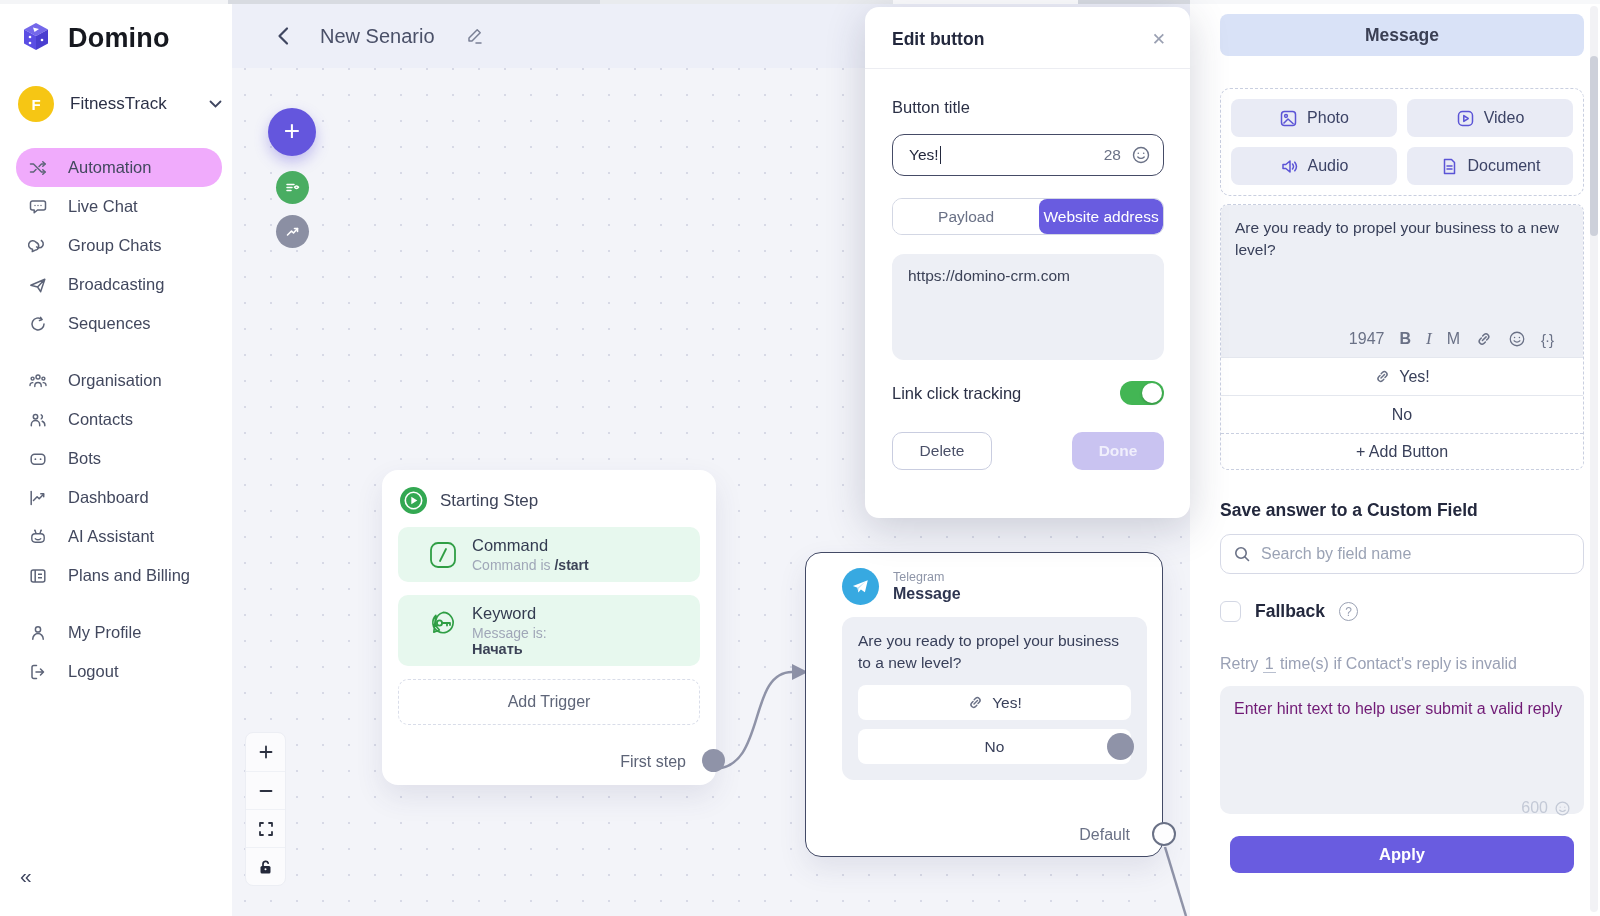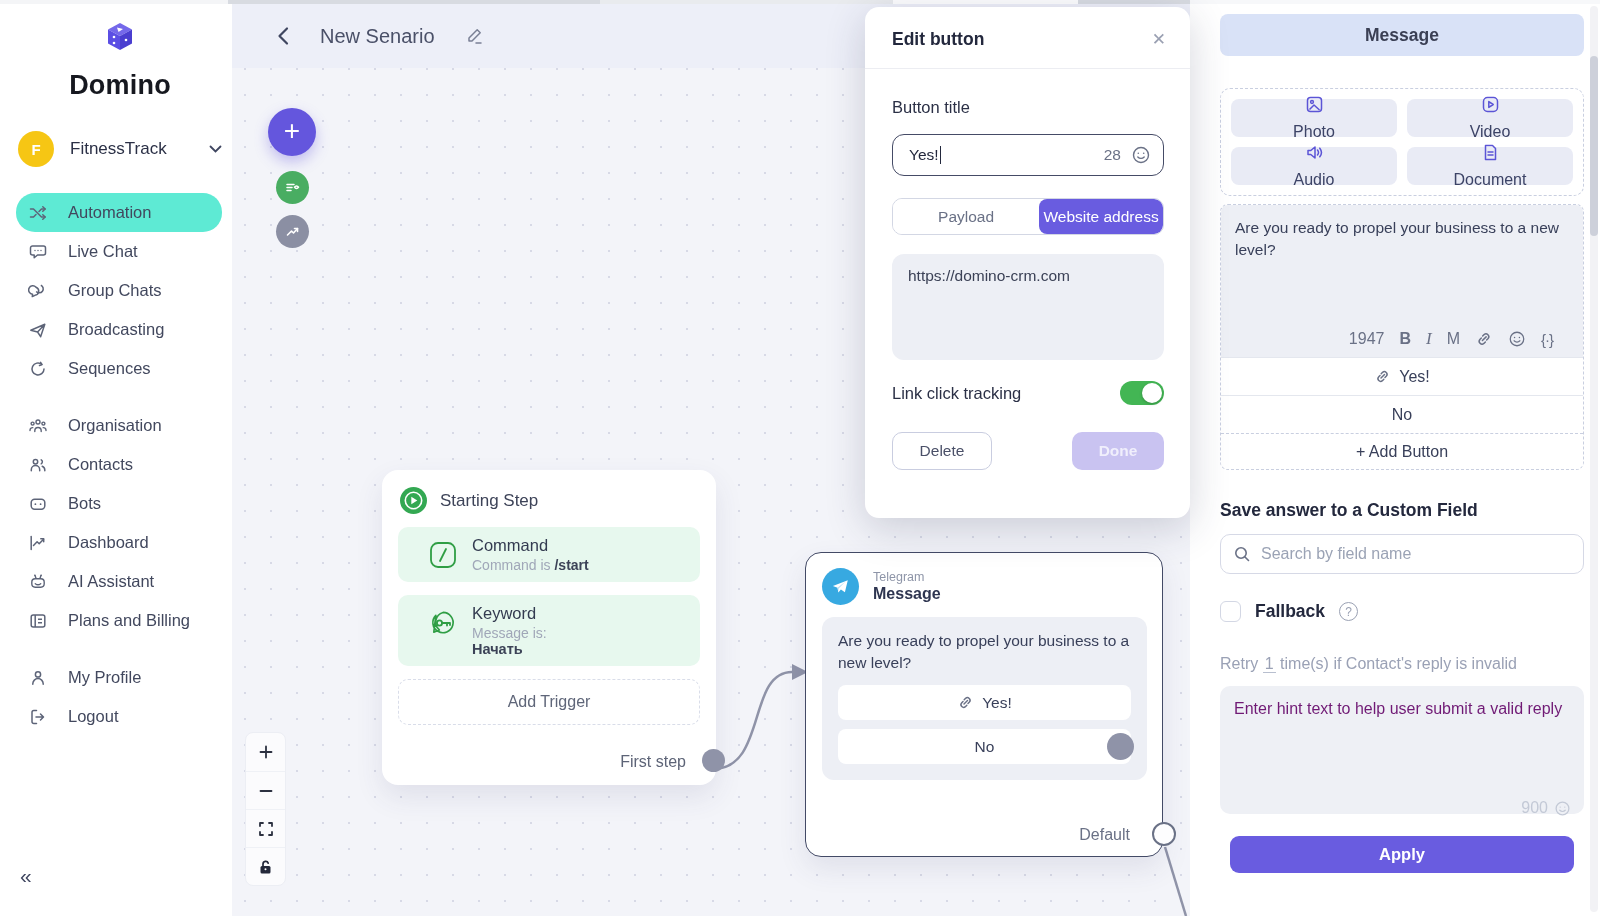--- a/index.html
+++ b/index.html
@@ -8,47 +8,47 @@
   .screen { position:relative; width:1600px; height:916px; background:#fff; overflow:hidden; }
   .abs { position:absolute; }
   svg { display:block; }
 
   
   .top-strip { left:0; top:0; width:1600px; height:4px;
     background:linear-gradient(90deg,#f4f5f7 0 228px,#d8dbe1 228px 600px,#e9ebee 600px 893px,#fdfdfe 893px 1078px,#d8dbe1 1078px 1190px,#f7f8fa 1190px 100%); }
 
   
   .sidebar { left:0; top:4px; width:232px; height:912px; background:#fff; padding:16px 10px 0 16px; }
-  .brand { display:flex; align-items:center; gap:14px; padding-left:2px;flex-direction:column; }
+  .brand { display:flex; align-items:center; gap:14px; padding-left:2px; }
   .brand-name { font-size:27px; font-weight:800; color:#16181f; letter-spacing:.2px; }
   .workspace { display:flex; align-items:center; gap:16px; margin:30px 0 0 0; padding-left:2px; cursor:pointer; }
   .ws-avatar { width:36px; height:36px; border-radius:50%; background:#f6c614; color:#fff; font-weight:700; font-size:15px; display:flex; align-items:center; justify-content:center; }
   .ws-name { font-size:17px; color:#2b3046; flex:1; }
   .nav { margin-top:26px; }
   .nav-item { display:flex; align-items:center; gap:20px; height:39px; border-radius:9px; padding:0 12px; cursor:pointer; color:#42485e; }
   .nav-item .nav-lb { font-size:16.5px; }
-  .nav-item.active { background:#5eead4;border-radius:19px; }
+  .nav-item.active { background:#f0abfc;border-radius:19px; }
   .nav-ic { width:20px; height:20px; flex:none; display:flex; align-items:center; justify-content:center; }
   .nav-gap { height:18px; }
   .collapse { position:absolute; left:20px; bottom:28px; font-size:21px; color:#3f4660; cursor:pointer; letter-spacing:-2px; }
 
   
   .canvas { left:232px; top:4px; width:958px; height:912px; background-color:#f3f4f9;
     background-image:radial-gradient(#d7d9e6 1.1px, transparent 1.1px); background-size:26px 26px; overflow:hidden; }
   .canvas-header { position:absolute; left:0; top:0; width:100%; height:64px; background:#edeff8; display:flex; align-items:center; gap:30px; padding-left:44px; z-index:2; }
   .canvas-title { font-size:20px; color:#4a5068; }
   .float-btn { position:absolute; border-radius:50%; display:flex; align-items:center; justify-content:center; cursor:pointer; z-index:3; }
   .fb-plus { left:36px; top:104px; width:48px; height:48px; background:#6456dd; box-shadow:0 6px 14px rgba(100,86,221,.35); }
   .fb-plus span { color:#fff; font-size:28px; font-weight:300; line-height:1; margin-top:-3px; }
   .fb-green { left:44px; top:167px; width:33px; height:33px; background:#49ad62; }
   .fb-gray { left:44px; top:211px; width:33px; height:33px; background:#8b8fa3; }
 
   .connectors { position:absolute; inset:0; z-index:1; }
 
-  .node { position:absolute; background:#fff; border-radius:16px; z-index:2; }
+  .node { position:absolute; background:#fff; border-radius:16px; z-index:2;padding-left:20px; }
   .node-start { left:150px; top:466px; width:334px; height:315px; box-shadow:0 12px 28px rgba(60,60,110,.10); padding:17px 16px; }
   .ns-head { display:flex; align-items:center; gap:13px; padding-left:2px; }
   .ns-title { font-size:17px; color:#3d4358; }
   .trig-card { background:#e7f8ee; border-radius:10px; padding:9px 28px; display:flex; gap:12px; margin-top:13px; }
   .trig-ic { width:34px; height:34px; flex:none; margin-top:2px; }
   .trig-title { font-size:16.5px; color:#333b50; }
   .trig-meta { font-size:14px; color:#a0a7b8; margin-top:2px; }
   .trig-meta b { color:#3c4357; font-weight:600; }
   .trig-val { font-size:14.5px; color:#3c4357; font-weight:600; }
   .add-trigger { margin-top:13px; border:1.5px dashed #d9dde9; border-radius:10px; height:46px; display:flex; align-items:center; justify-content:center; font-size:16px; color:#5f6679; cursor:pointer; }
@@ -93,21 +93,21 @@
   .toggle { width:44px; height:24px; border-radius:12px; background:#43b654; position:relative; cursor:pointer; }
   .toggle .knob { position:absolute; right:2px; top:2px; width:20px; height:20px; border-radius:50%; background:#fff; box-shadow:0 1px 3px rgba(0,0,0,.25); }
   .modal-btns { margin-top:27px; display:flex; justify-content:space-between; }
   .btn-delete { width:100px; height:38px; border:1.5px solid #c9cde0; border-radius:10px; background:#fff; font-size:15.5px; color:#4a5068; display:flex; align-items:center; justify-content:center; cursor:pointer; }
   .btn-done { width:92px; height:38px; border-radius:10px; background:#c9c3f1; color:#f0effc; font-size:15.5px; font-weight:600; display:flex; align-items:center; justify-content:center; cursor:not-allowed; }
 
   
   .panel { left:1190px; top:4px; width:410px; height:912px; background:#fff; padding:10px 16px 0 30px; }
   .panel-header { height:42px; background:#d9e2f7; border-radius:8px; display:flex; align-items:center; justify-content:center; font-size:17.5px; font-weight:600; color:#3a3f54; }
   .media-box { margin-top:32px; border:1.5px dashed #c9cfe0; border-radius:10px; padding:10px; display:grid; grid-template-columns:1fr 1fr; gap:10px; }
-  .media-btn { height:38px; background:#e9ebf5; border-radius:8px; display:flex; align-items:center; justify-content:center; gap:9px; font-size:16px; color:#3c4366; cursor:pointer;flex-direction:column; }
+  .media-btn { height:38px; background:#e9ebf5; border-radius:8px; display:flex; align-items:center; justify-content:center; gap:9px; font-size:16px; color:#3c4366; cursor:pointer; }
   .msg-group { margin-top:8px; border:1.5px dashed #c9cfe0; border-radius:8px; overflow:hidden; }
   .msg-editor { position:relative; background:#edeff5; padding:12px 14px; height:152px; cursor:text; }
   .msg-text { font-size:15.5px; color:#39405a; line-height:1.45; }
   .msg-tools { position:absolute; right:30px; bottom:8px; display:flex; align-items:center; gap:15px; color:#6a7186; font-size:16px; }
   .tool-b { font-weight:800; }
   .tool-i { font-family:"Liberation Serif", serif; font-style:italic; font-size:17px; }
   .tool-braces { font-size:15px; letter-spacing:-1px; }
   .msg-row { height:38px; background:#fff; border-top:1px solid #e4e7ee; display:flex; align-items:center; justify-content:center; gap:8px; font-size:16px; color:#39405a; cursor:pointer; }
   .msg-add { border-top:1.5px dashed #c9cfe0; height:36px; font-size:16px; }
   .cf-heading { margin-top:30px; font-size:17.5px; font-weight:600; color:#23283d; }
@@ -593,21 +593,21 @@
 
     <div class="retry-line">
       <span>Retry</span>
       <span class="u">1</span>
       <span>time(s) if Contact's reply is invalid</span>
     </div>
 
     <div class="hint-box">
       <div class="hint-ph">Enter hint text to help user submit a valid reply</div>
       <div class="hint-count">
-        <span>900</span>
+        <span>600</span>
         <span>
             <svg width="17" height="17" viewBox="0 0 20 20" fill="none" stroke="#c3c9d6" stroke-width="1.5" stroke-linecap="round">
               <circle cx="10" cy="10" r="7.5"></circle>
               <circle cx="7.3" cy="8.3" r=".8" fill="#c3c9d6" stroke="none"></circle>
               <circle cx="12.7" cy="8.3" r=".8" fill="#c3c9d6" stroke="none"></circle>
               <path d="M6.8 12c1.8 1.8 4.6 1.8 6.4 0"></path>
             </svg>
           </span>
       </div>
     </div>

